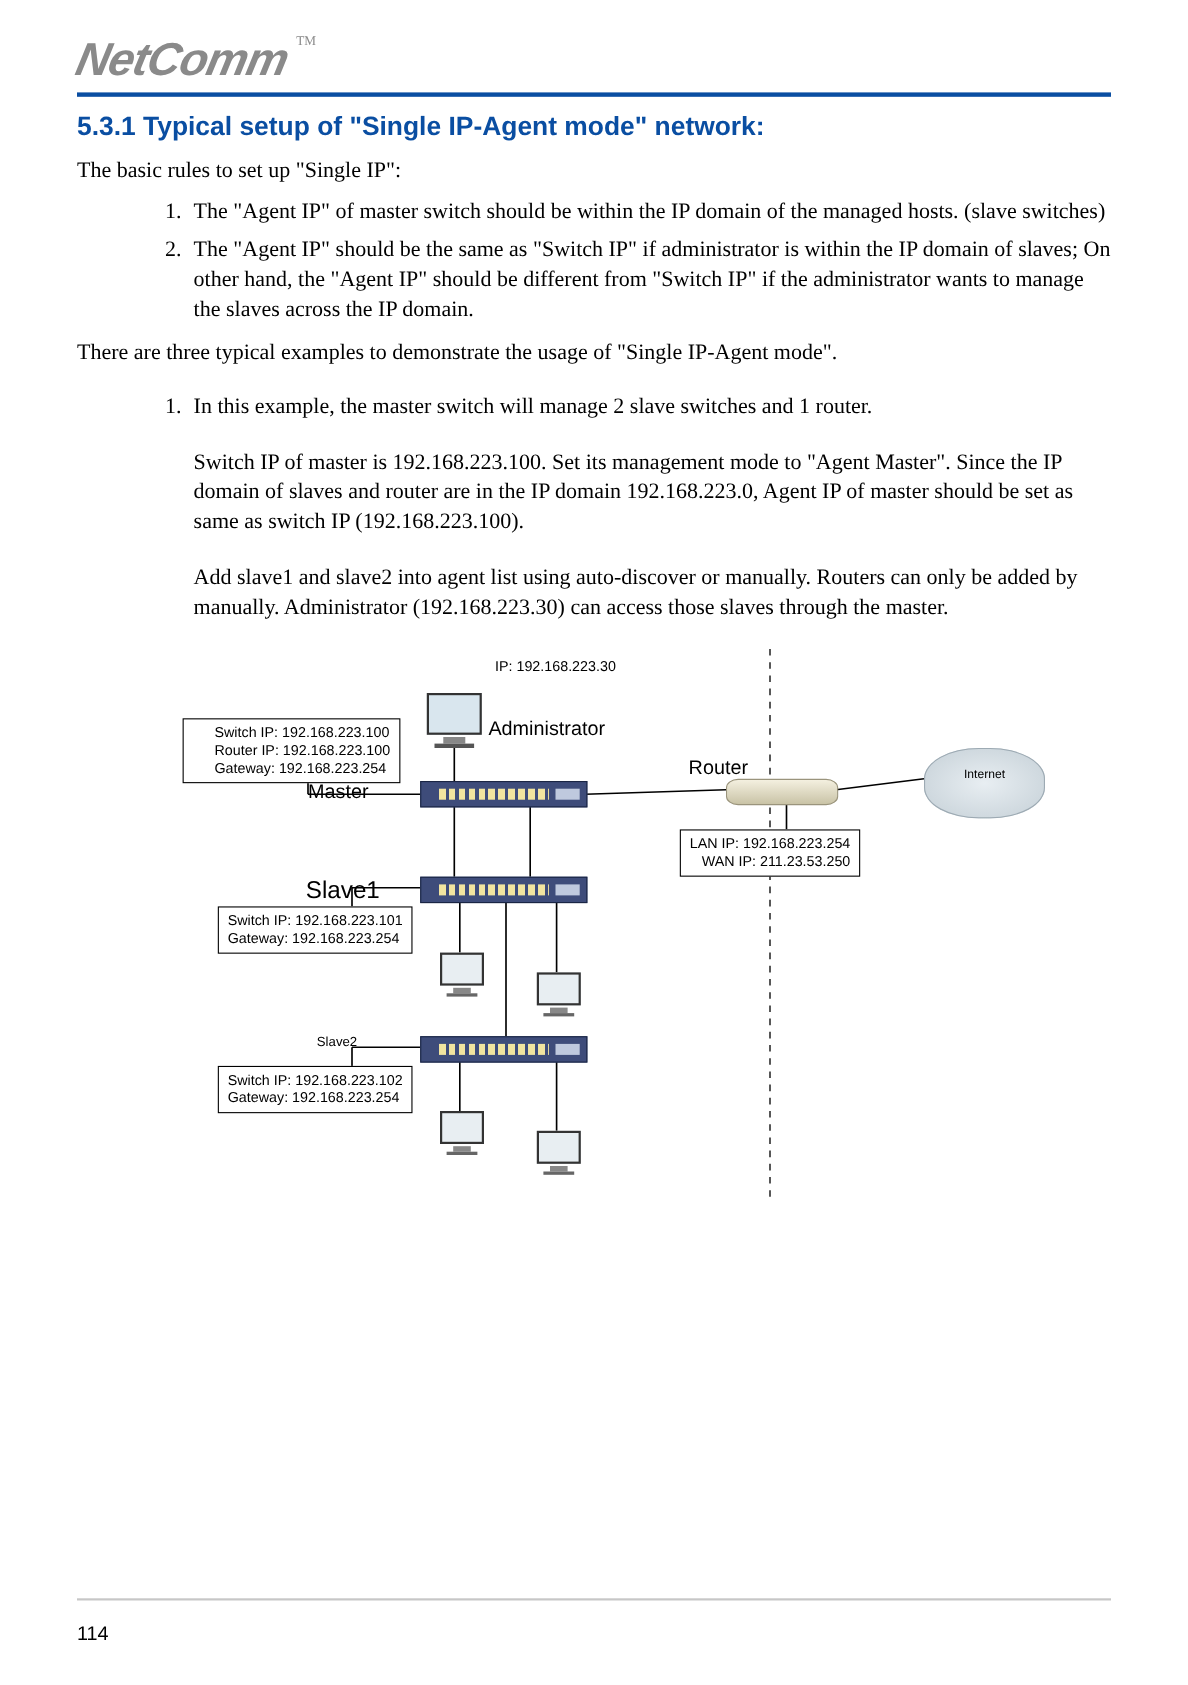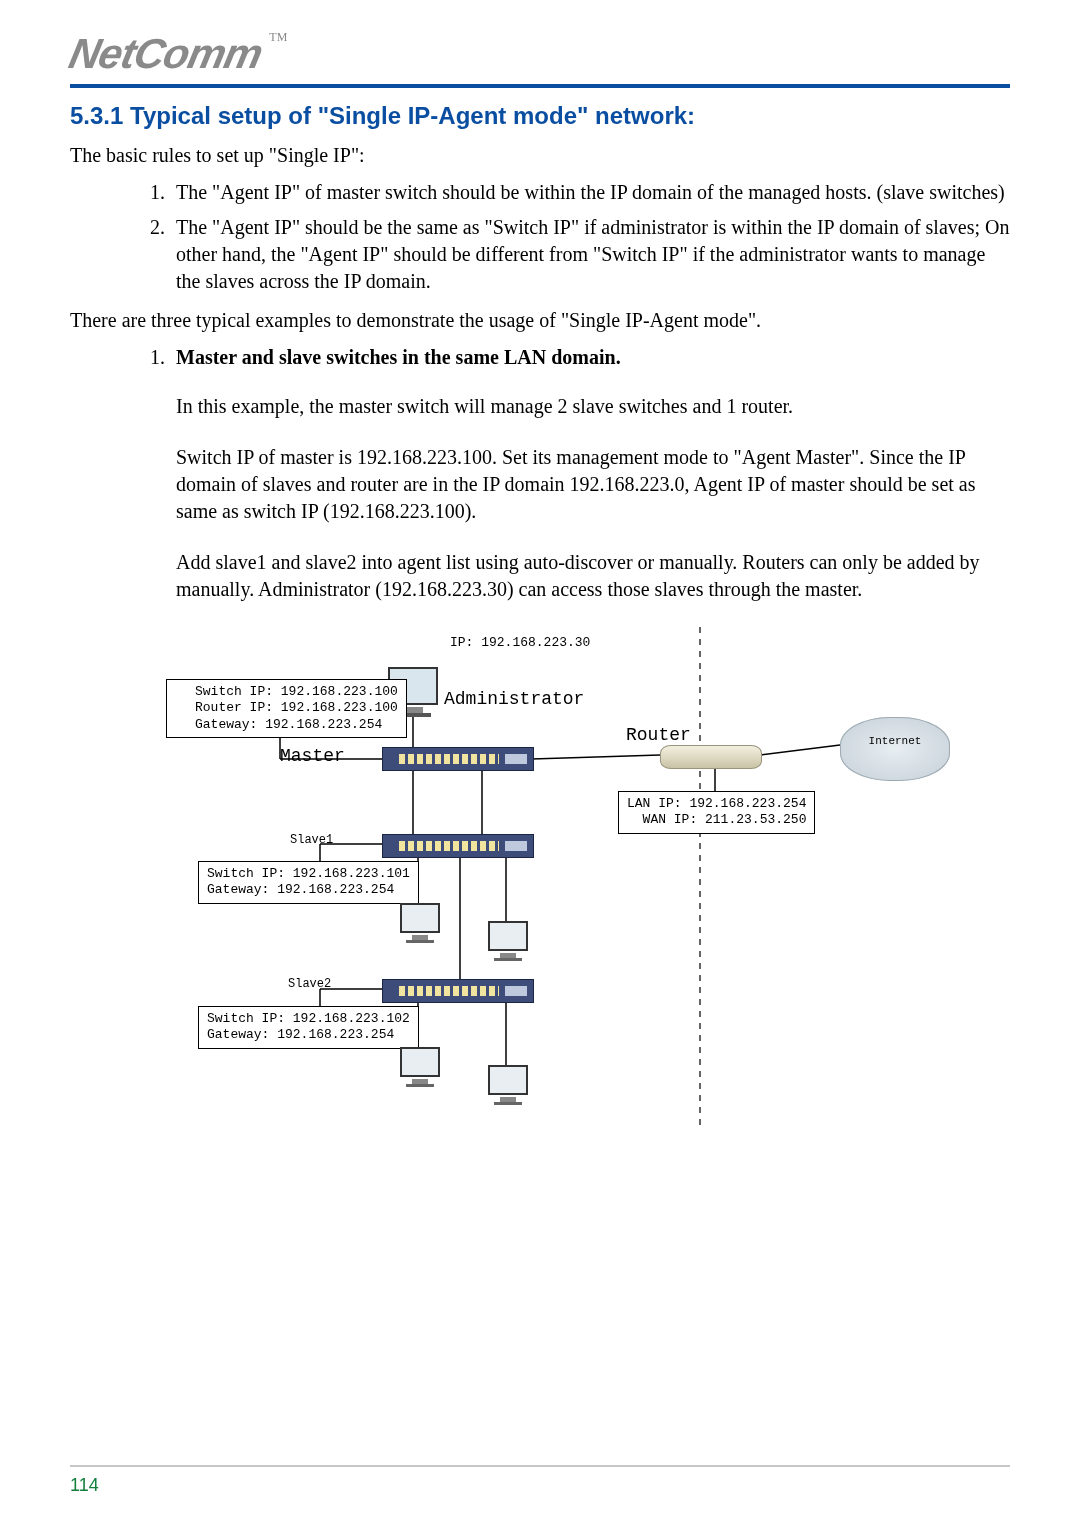--- a/index.html
+++ b/index.html
@@ -83,21 +83,21 @@
     margin: 24px 0;
     line-height: 1.35;
   }
 
   
   .diagram {
     position: relative;
     width: 820px;
     height: 520px;
     margin: 4px 0 0 90px;
-    font-family: Liberation Mono, monospace;
+    font-family: Liberation Sans, sans-serif;
     font-size: 14px;
     color: #000;
   }
   .info-box {
     position: absolute;
     border: 1px solid #000;
     background: #fff;
     padding: 4px 8px;
     font-size: 13px;
     line-height: 1.25;
@@ -126,21 +126,21 @@
     position: absolute;
     left: 290px; top: 8px;
     font-size: 13px;
   }
   .admin-label {
     position: absolute;
     left: 284px; top: 62px;
     font-size: 18px;
   }
   .master-box {
-    left: 6px; top: 52px; padding-left: 28px;
+    left: 6px; top: 63px; padding-left: 28px;
   }
   .master-label {
     position: absolute;
     left: 120px; top: 119px;
     font-size: 18px;
   }
   .switch-rect {
     position: absolute;
     width: 150px; height: 22px;
     background: #3e4c7a;
@@ -153,21 +153,21 @@
     background: repeating-linear-gradient(90deg,#f1e49f 0 6px,#3e4c7a 6px 9px);
   }
   .switch-rect .indicator {
     position: absolute;
     right: 6px; top: 6px; width: 22px; height: 10px;
     background: #bfc9de;
   }
   .switch-master { left: 222px; top: 120px; }
   .switch-slave1 { left: 222px; top: 207px; }
   .switch-slave2 { left: 222px; top: 352px; }
-  .slave1-label { position:absolute; left:130px; top:206px; font-size:12px; }
+  .slave1-label { position:absolute; left:118px; top:206px; font-size:22px; }
   .slave2-label { position:absolute; left:128px; top:350px; font-size:12px; }
   .slave1-box { left: 38px; top: 234px; }
   .slave2-box { left: 38px; top: 379px; }
   .pc {
     position: absolute; width: 40px; height: 40px;
   }
   .pc .screen { width: 36px; height: 26px; border:2px solid #333; background:#e8eef2; }
   .pc .stand { width:16px; height:5px; background:#888; margin:2px auto 0; }
   .pc .base { width:28px; height:3px; background:#666; margin:0 auto; }
   .pc1 { left: 240px; top: 276px; }
@@ -205,24 +205,24 @@
     left: 0; top: 0;
     width: 820px; height: 520px;
     pointer-events: none;
   }
 
   
   .footer {
     position: absolute;
     left: 70px; right: 70px; bottom: 36px;
     border-top: 2px solid #c7c7c7;
-    padding-top: 8px;
+    padding-top: 20px;
     font-family: "Trebuchet MS", Arial, sans-serif;
     font-size: 18px;
-    color: #15803d;
+    color: #000000;
     display: flex;
     justify-content: space-between;
     align-items: flex-start;
   }
   .footer .right {
     text-align: right;
     line-height: 1.3;
   }
 </style>
 </head>
@@ -241,21 +241,20 @@
 
   <ol class="rules">
     <li>The "Agent IP" of master switch should be within the IP domain of the managed hosts. (slave switches)</li>
     <li>The "Agent IP" should be the same as "Switch IP" if administrator is within the IP domain of slaves; On other hand, the "Agent IP" should be different from "Switch IP" if the administrator wants to manage the slaves across the IP domain.</li>
   </ol>
 
   <p class="three-ex">There are three typical examples to demonstrate the usage of "Single IP-Agent mode".</p>
 
   <ol class="examples">
     <li>
-      <span class="example-title">Master and slave switches in the same LAN domain.</span>
       <div class="example-body">
         <p>In this example, the master switch will manage 2 slave switches and 1 router.</p>
         <p>Switch IP of master is 192.168.223.100.  Set its management mode to "Agent Master". Since the IP domain of slaves and router are in the IP domain 192.168.223.0, Agent IP of master should be set as same as switch IP (192.168.223.100).</p>
         <p>Add slave1 and slave2 into agent list using auto-discover or manually.  Routers can only be added by manually.  Administrator (192.168.223.30) can access those slaves through the master.</p>
       </div>
     </li>
   </ol>
 
   <div class="diagram">
 

